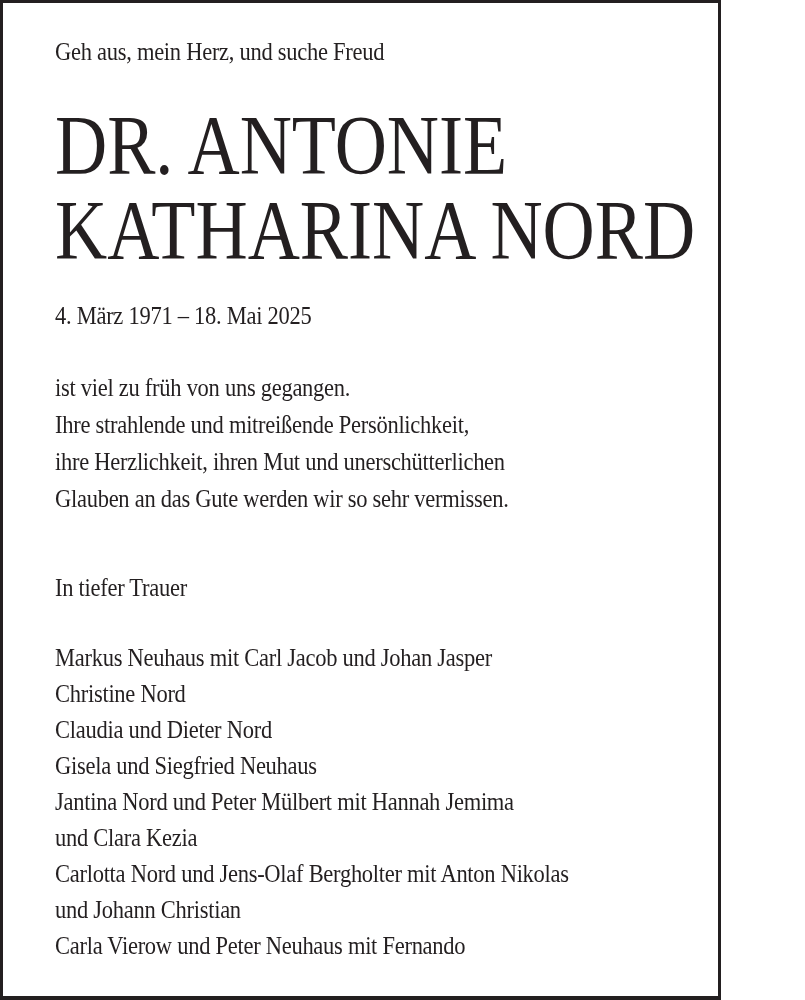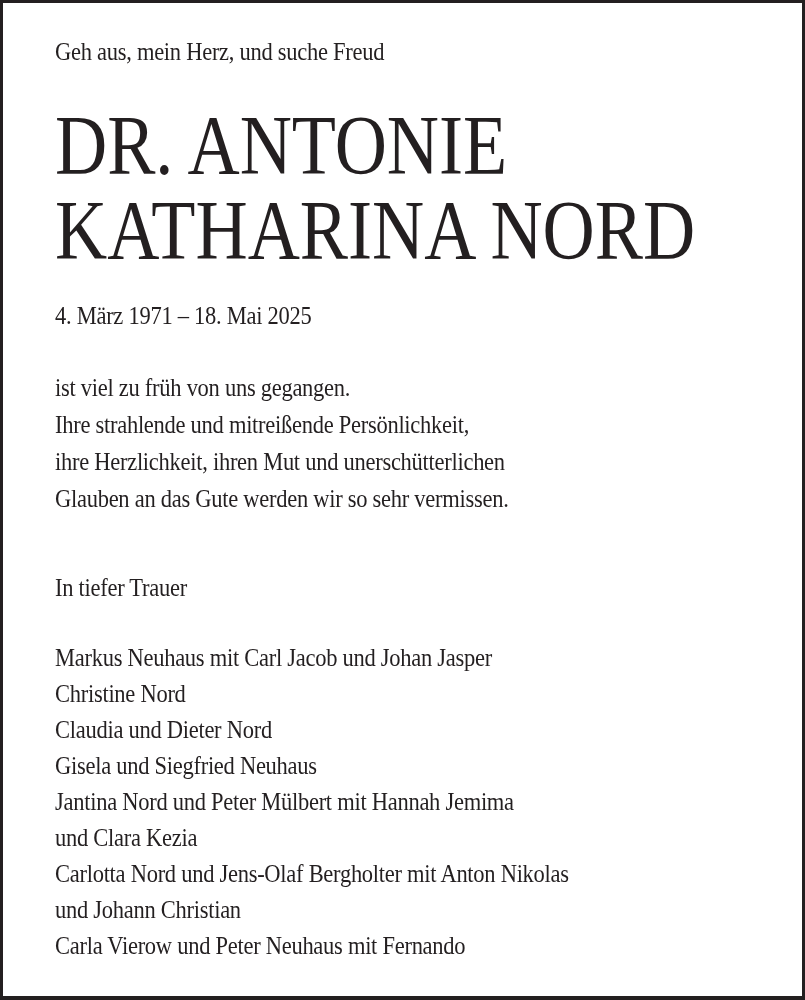--- a/index.html
+++ b/index.html
@@ -1,18 +1,18 @@
 <!DOCTYPE html>
 <html><head>
 <meta charset="utf-8">
 <style>
   html, body { margin: 0; padding: 0; background: #ffffff; }
   body { width: 805px; height: 1000px; position: relative; overflow: hidden; }
   .frame {
-    position: absolute; left: 0; top: 0; width: 805px; height: 1000px;
+    position: absolute; left: 0; top: 0; width: 721px; height: 1000px;
     box-sizing: border-box;
     border-top: 3px solid #231f20;
     border-left: 3px solid #231f20;
     border-right: 3px solid #231f20;
     border-bottom: 4px solid #231f20;
     background: #ffffff;
   }
   .serif { font-family: "Liberation Serif", "DejaVu Serif", serif; color: #231f20; }
   .line {
     position: absolute; left: 52px; white-space: nowrap;

